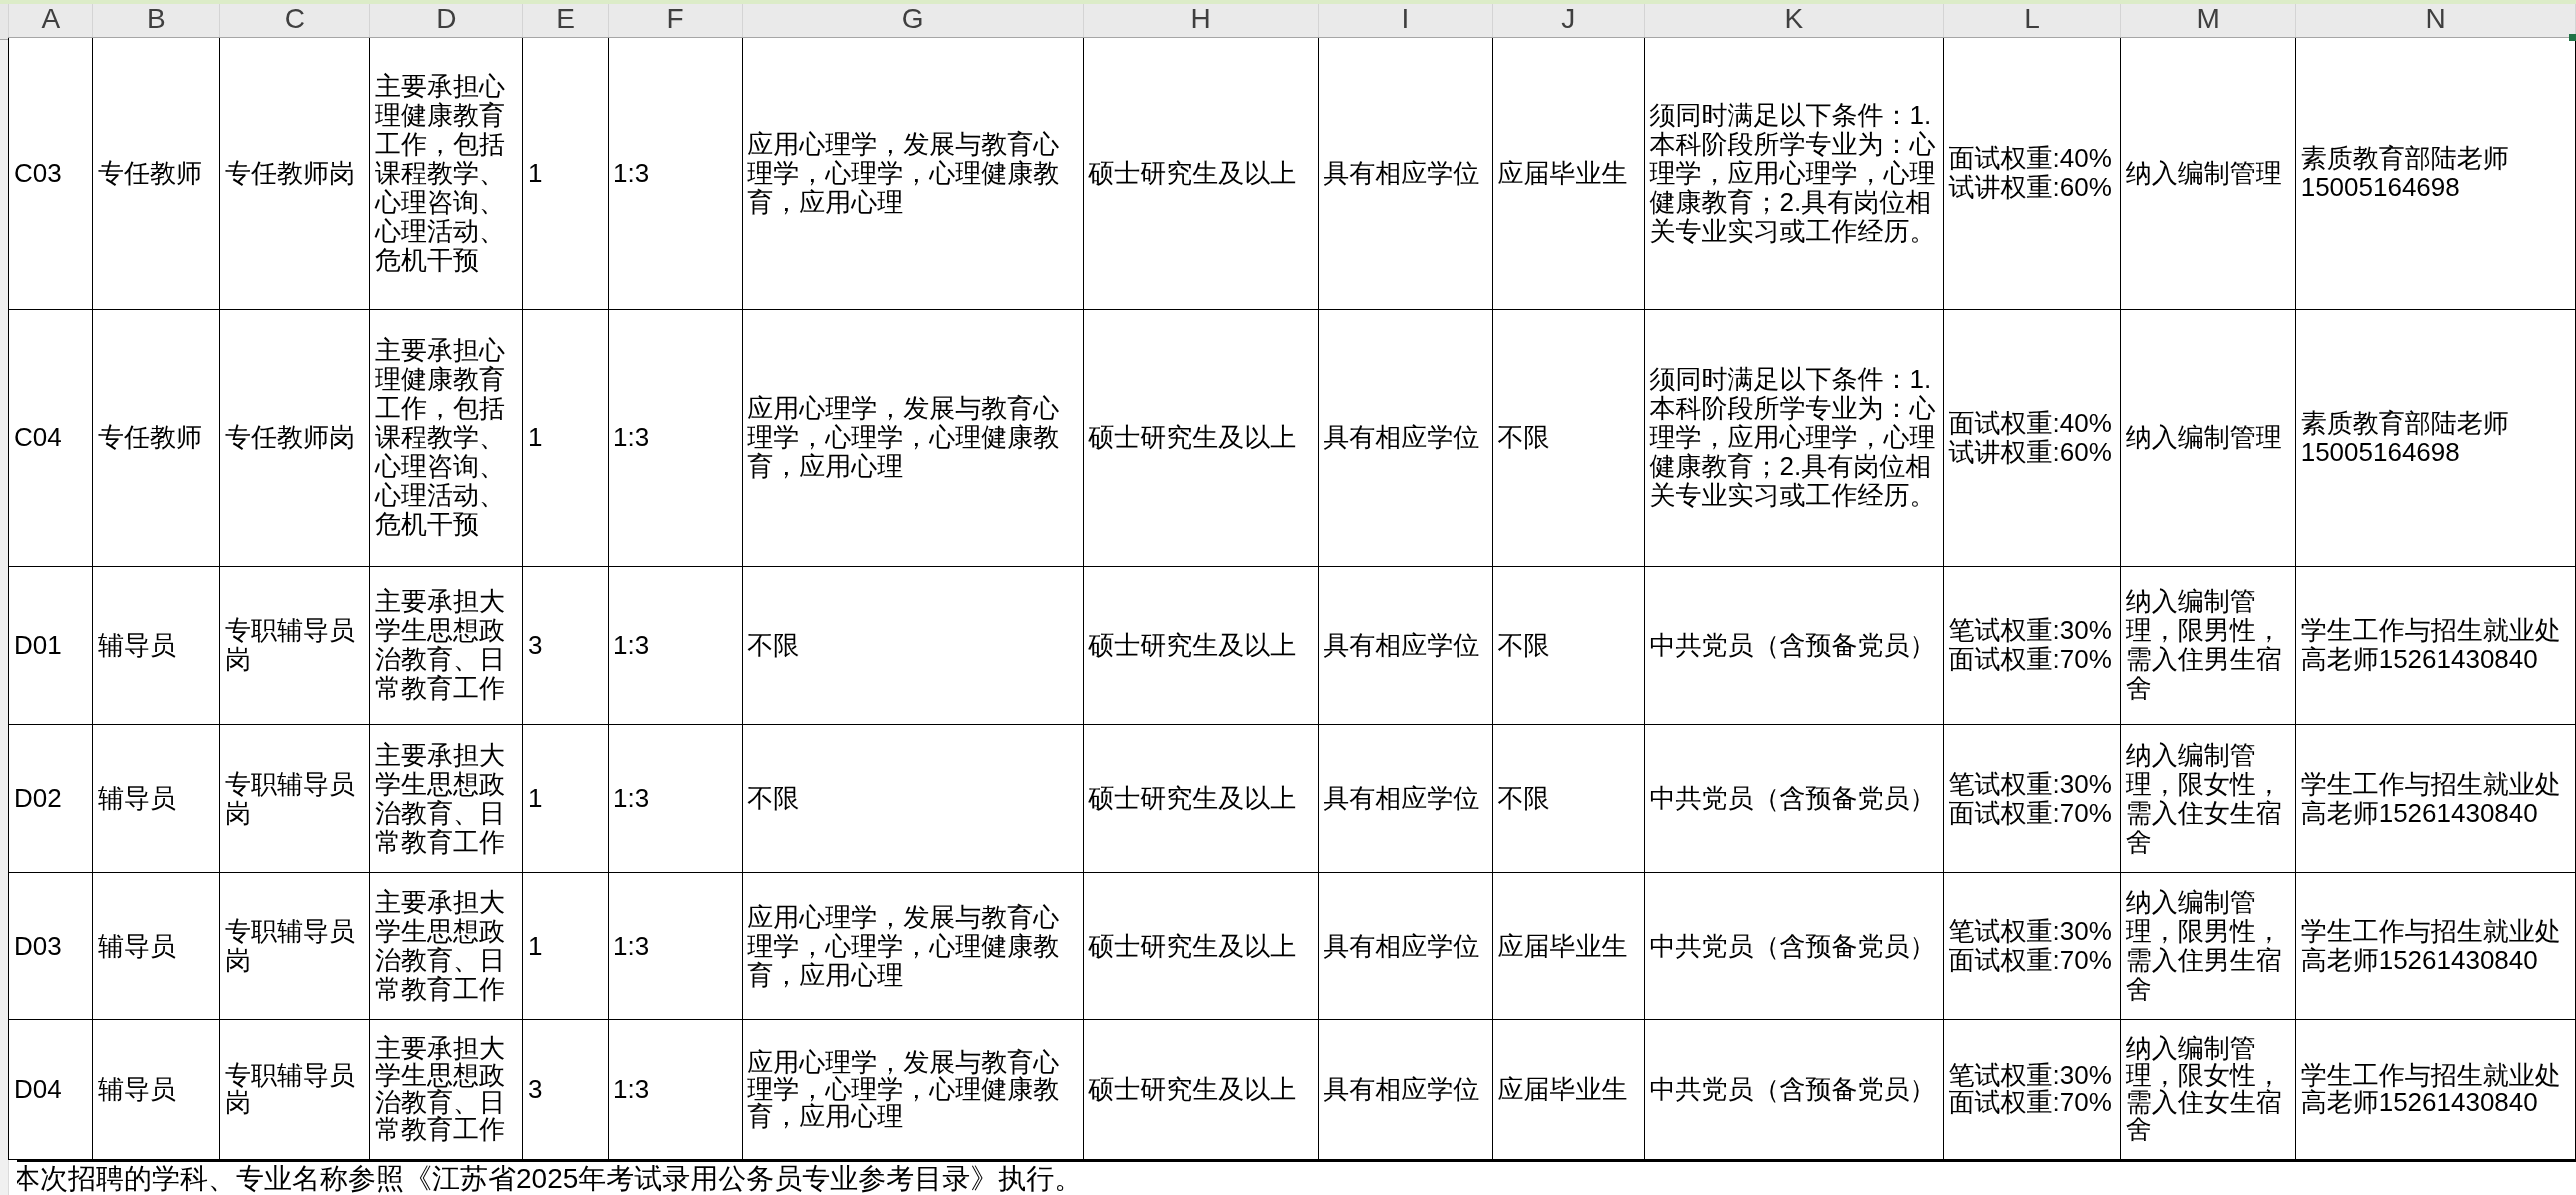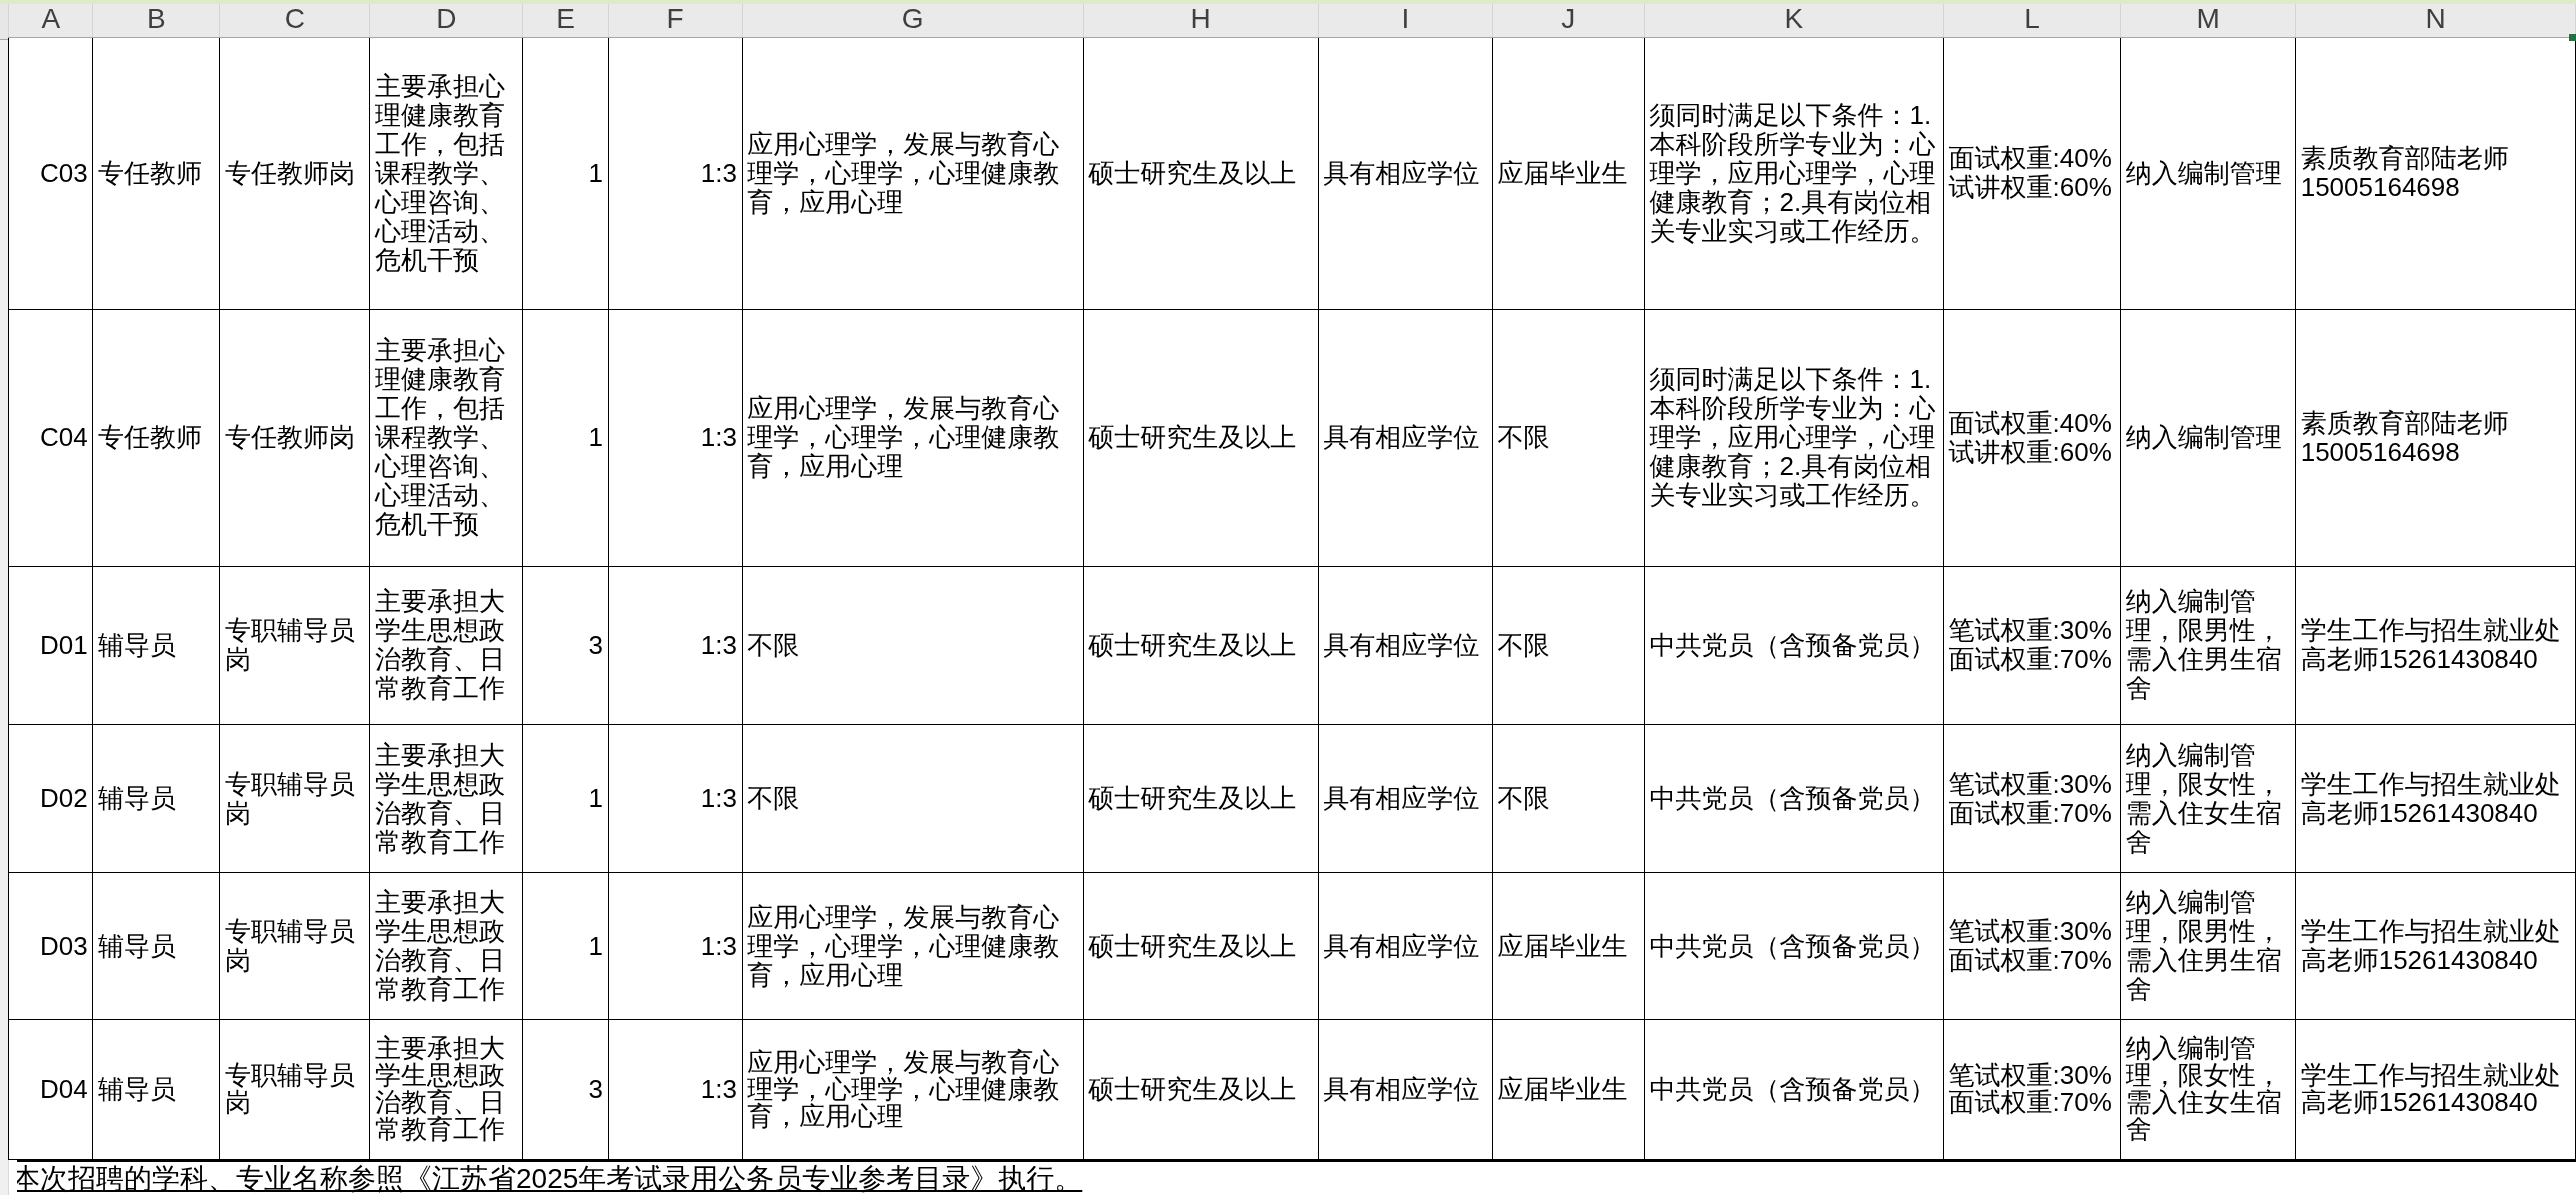--- a/index.html
+++ b/index.html
@@ -26,33 +26,33 @@
     height:36px;padding:0;text-align:center;vertical-align:middle;
   }
   td{
     border:1.8px solid #000;
     padding:1.8px 4.6px;
     font-size:26px;line-height:29px;
     vertical-align:middle;text-align:left;
     white-space:pre-wrap;word-wrap:break-word;overflow:hidden;
   }
   tr.row-tight td{line-height:27px;}
-  td.ac{text-align:right;}
+  td.ac{text-align:left;}
   
   tr.h294 td{height:267px;} tr.h278 td{height:253px;}
   tr.h170 td{height:153px;} tr.h160 td{height:144px;}
   tr.h158 td{height:142px;} tr.h150 td{height:135px;}
   
   #footer-row{
     position:relative;margin-left:8.3px;width:2568px;height:34px;
     border-top:2.8px solid #000;background:#fff;
     display:flex;align-items:center;
     font-size:28px;line-height:33px;white-space:nowrap;overflow:hidden;
   }
-  #footer-row .note{padding-left:0px;margin-left:-4.6px;text-decoration:underline;}
+  #footer-row .note{padding-left:0px;margin-left:-4.6px;}
 </style>
 </head>
 <body>
 
 <div id="screen">
   <div id="top-strip"></div>
   <div id="green-handle"></div>
   <div id="left-gutter">
     <div class="gutter-head"></div>
   </div>

